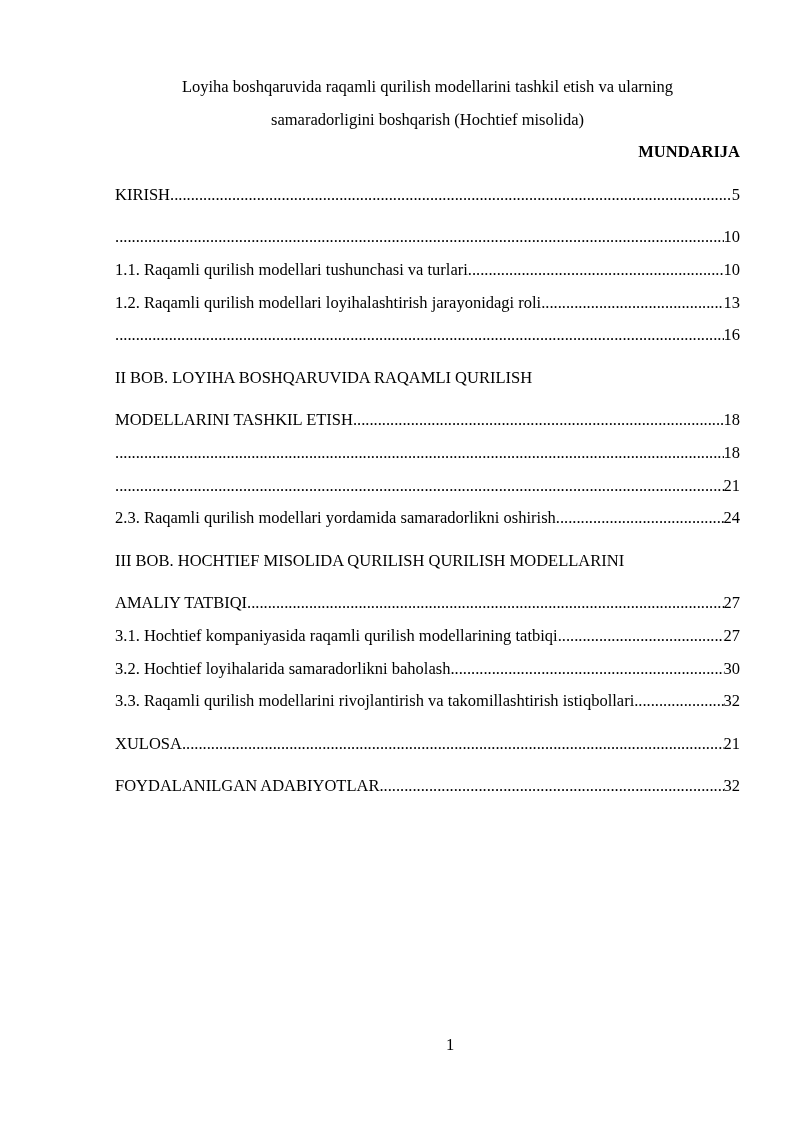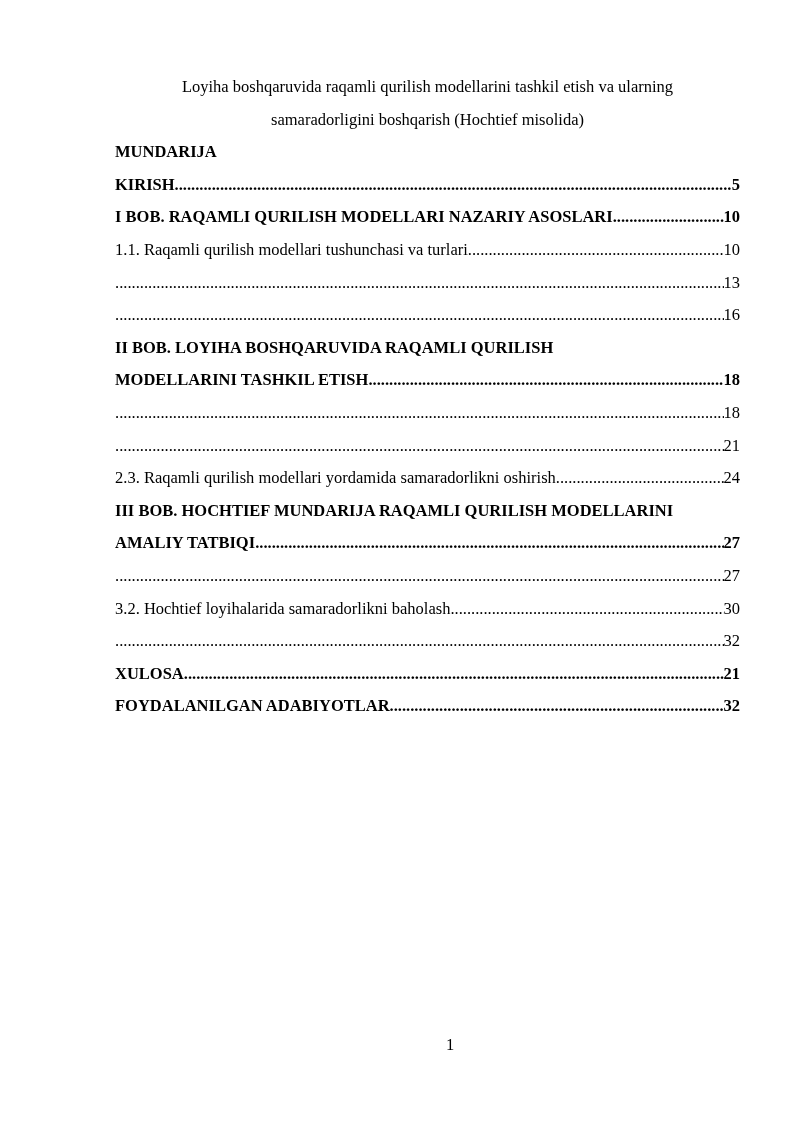--- a/index.html
+++ b/index.html
@@ -16,28 +16,28 @@
     font-size: 16.5px;
     overflow: hidden;
   }
   .content {
     position: absolute;
     left: 115px; top: 71px;
     width: 625px;
     line-height: 32.6px;
   }
   .title-line { text-align: center; font-weight: normal; }
-  .toc-heading { text-align: left; font-weight: bold; }
+  .toc-heading { text-align: right; font-weight: bold; }
   .toc { margin: 0; padding: 0; }
   .toc-row {
     display: flex;
     align-items: baseline;
     white-space: nowrap;
   }
-  .toc-row.bold { font-weight: bold; }
+  .toc-row.bold { font-weight: normal; margin-top: 10px; }
   .toc-label { flex: 0 0 auto; }
   .toc-dots {
     flex: 1 1 auto;
     min-width: 0;
     overflow: hidden;
     white-space: nowrap;
   }
   .toc-page { flex: 0 0 auto; }
   .footer-page-number {
     position: absolute;
@@ -57,32 +57,32 @@
     <div class="title-line">samaradorligini boshqarish (Hochtief misolida)</div>
     <div class="toc-heading">MUNDARIJA</div>
     <div class="toc" id="toc">
   <div class="toc-row bold">
     <span class="toc-label">KIRISH</span>
     <span class="toc-dots">............................................................................................................................................................................................................................</span>
     <span class="toc-page">5</span>
   </div>
 
   <div class="toc-row bold">
-    <span class="toc-label">I BOB. RAQAMLI QURILISH MODELLARI NAZARIY ASOSLARI</span>
     <span class="toc-dots">............................................................................................................................................................................................................................</span>
     <span class="toc-page">10</span>
   </div>
 
   <div class="toc-row">
     <span class="toc-label">1.1. Raqamli qurilish modellari tushunchasi va turlari</span>
     <span class="toc-dots">............................................................................................................................................................................................................................</span>
     <span class="toc-page">10</span>
   </div>
 
   <div class="toc-row">
+    <span class="toc-label">1.2. Raqamli qurilish modellari loyihalashtirish jarayonidagi roli</span>
     <span class="toc-dots">............................................................................................................................................................................................................................</span>
     <span class="toc-page">13</span>
   </div>
 
   <div class="toc-row">
     <span class="toc-dots">............................................................................................................................................................................................................................</span>
     <span class="toc-page">16</span>
   </div>
 
   <div class="toc-row bold">
@@ -107,43 +107,45 @@
     <span class="toc-page">21</span>
   </div>
 
   <div class="toc-row">
     <span class="toc-label">2.3. Raqamli qurilish modellari yordamida samaradorlikni oshirish</span>
     <span class="toc-dots">............................................................................................................................................................................................................................</span>
     <span class="toc-page">24</span>
   </div>
 
   <div class="toc-row bold">
-    <span class="toc-label">III BOB. HOCHTIEF MUNDARIJA RAQAMLI QURILISH MODELLARINI</span>
+    <span class="toc-label">III BOB. HOCHTIEF MISOLIDA QURILISH QURILISH MODELLARINI</span>
     <span class="toc-dots"></span>
     <span class="toc-page"></span>
   </div>
 
   <div class="toc-row bold">
     <span class="toc-label">AMALIY TATBIQI</span>
     <span class="toc-dots">............................................................................................................................................................................................................................</span>
     <span class="toc-page">27</span>
   </div>
 
   <div class="toc-row">
+    <span class="toc-label">3.1. Hochtief kompaniyasida raqamli qurilish modellarining tatbiqi</span>
     <span class="toc-dots">............................................................................................................................................................................................................................</span>
     <span class="toc-page">27</span>
   </div>
 
   <div class="toc-row">
     <span class="toc-label">3.2. Hochtief loyihalarida samaradorlikni baholash</span>
     <span class="toc-dots">............................................................................................................................................................................................................................</span>
     <span class="toc-page">30</span>
   </div>
 
   <div class="toc-row">
+    <span class="toc-label">3.3. Raqamli qurilish modellarini rivojlantirish va takomillashtirish istiqbollari</span>
     <span class="toc-dots">............................................................................................................................................................................................................................</span>
     <span class="toc-page">32</span>
   </div>
 
   <div class="toc-row bold">
     <span class="toc-label">XULOSA</span>
     <span class="toc-dots">............................................................................................................................................................................................................................</span>
     <span class="toc-page">21</span>
   </div>
 

